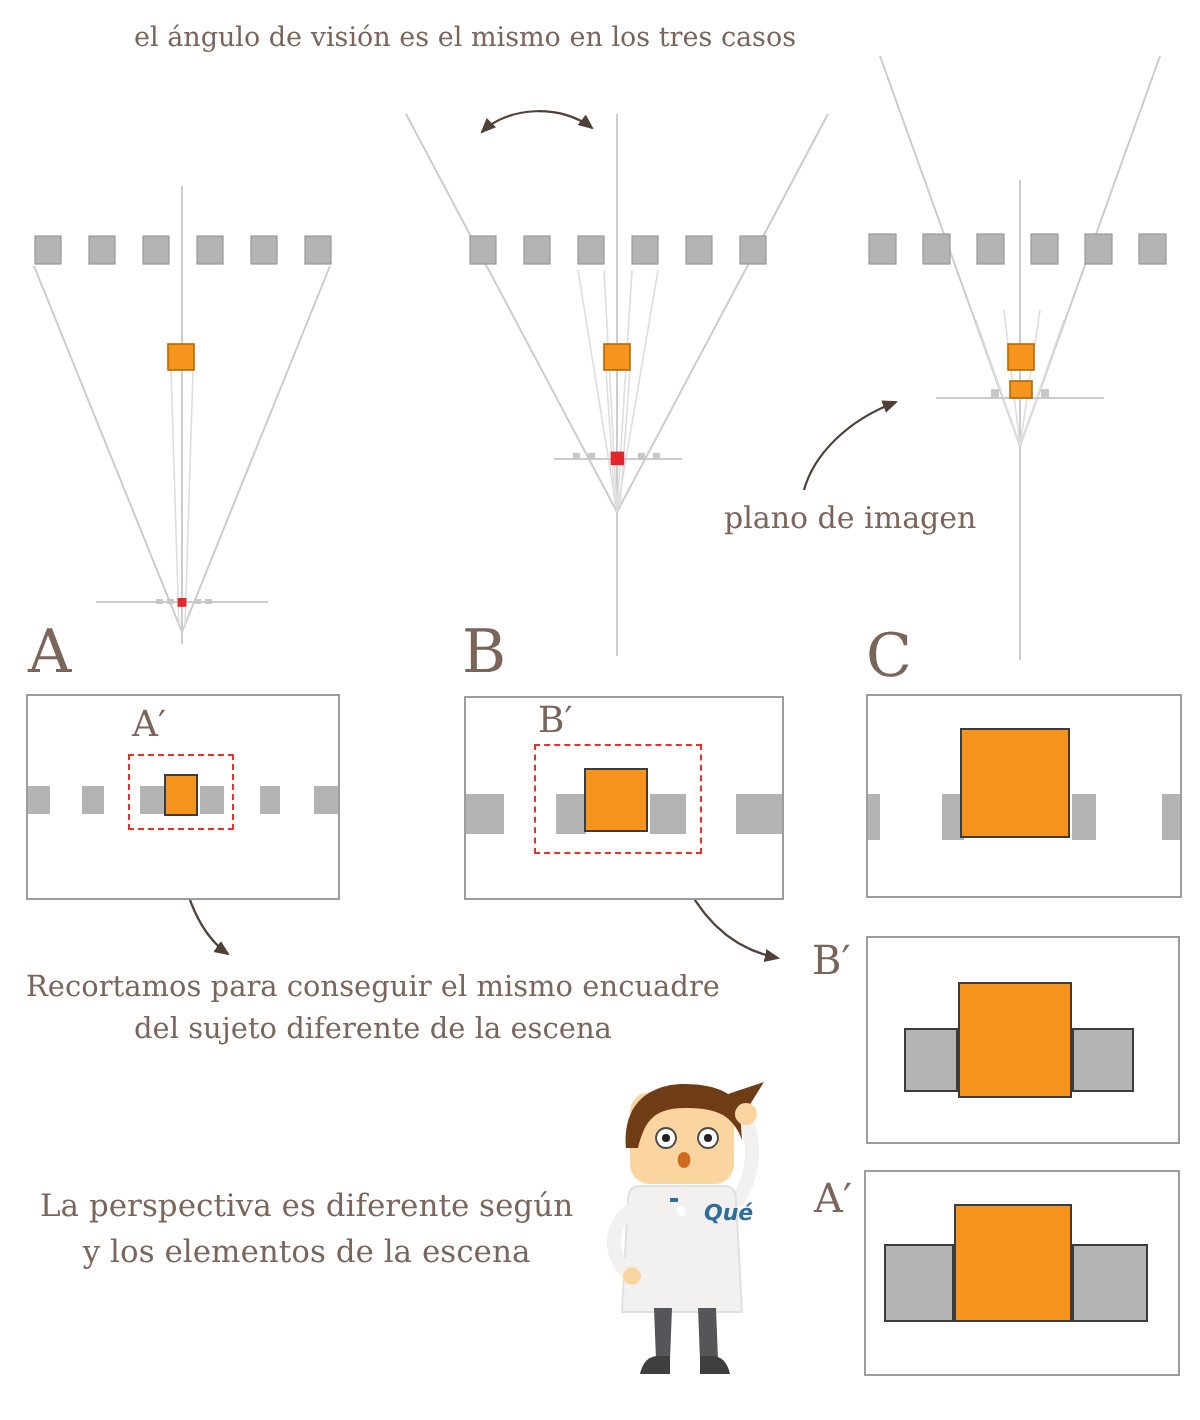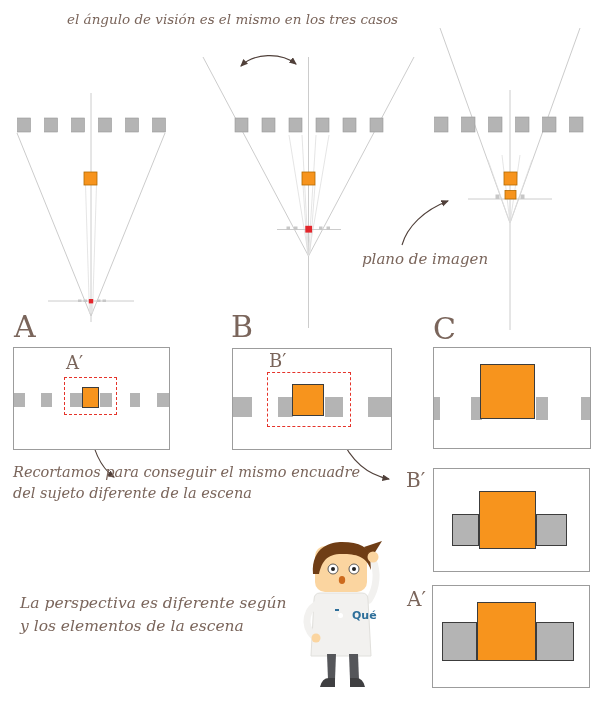--- a/index.html
+++ b/index.html
@@ -1,24 +1,24 @@
 <!DOCTYPE html>
 <html style="--c-orange: #F7941D; --c-gray: #B4B4B4; --c-line: #CCCCCC; --c-red: #E3262C; --c-dashed-red: #E5332A; --c-text: #7A655B; --c-arrow: #50403A; --c-skin: #FBD5A0; --c-hair: #6F3D15; --c-shirt: #F2F1EF; --c-legs: #55565A; --c-shoes: #3F3F41; --c-logo-blue: #2E6F9A;"><head>
 <meta charset="utf-8">
 <style>
   html,body{margin:0;padding:0;}
   body{
     width:600px;height:710px;position:relative;background:#fff;overflow:hidden;
     font-family:"DejaVu Serif","Liberation Serif",serif;
     color:var(--c-text,#7a655b);
   }
-  .note{position:absolute;font-style:italic;white-space:nowrap;color:var(--c-text,#7a655b);}
+  .note{position:absolute;white-space:nowrap;color:var(--c-text,#7a655b);text-align:center;}
   .title-note{left:67px;top:11px;font-size:13.5px;}
   .plane-note{left:362px;top:250px;font-size:15px;}
-  .crop-note{left:13px;top:462px;font-size:14.5px;line-height:21px;}
+  .crop-note{left:13px;top:484px;font-size:14.5px;line-height:21px;}
   .persp-note{left:20px;top:592px;font-size:15.5px;line-height:22.5px;}
   .big-label{position:absolute;font-size:30px;line-height:1;color:var(--c-text,#7a655b);}
   .prime-label{position:absolute;font-size:18px;line-height:1;color:var(--c-text,#7a655b);}
   .prime-label-lg{position:absolute;font-size:20px;line-height:1;color:var(--c-text,#7a655b);}
 
   .frame{position:absolute;background:#fff;border:1px solid #9c9c9c;}
   .block{position:absolute;background:var(--c-gray,#b4b4b4);}
   .block.bordered{border:1px solid #3c3c3c;}
   .subject{position:absolute;background:var(--c-orange,#F7941D);border:1px solid #3c3c3c;}
   .marquee{position:absolute;border:1px dashed var(--c-dashed-red,#e5332a);}
@@ -33,21 +33,21 @@
   .arrow{stroke:var(--c-arrow,#50403a);stroke-width:1.1;fill:none;}
   .ah{fill:var(--c-arrow,#50403a);}
 
   
   .skin{fill:var(--c-skin,#FBD5A0);}
   .hair{fill:var(--c-hair,#6F3D15);}
   .shirt{fill:var(--c-shirt,#F2F1EF);stroke:#e1e0dc;stroke-width:1;}
   .armline{stroke:var(--c-shirt,#F2F1EF);stroke-width:7;fill:none;stroke-linecap:round;}
   .leg{fill:var(--c-legs,#55565A);}
   .shoe{fill:var(--c-shoes,#3F3F41);}
-  .mascot-logo{position:absolute;left:334px;top:601px;width:40px;height:20px;display:flex;align-items:flex-end;gap:18px;}
+  .mascot-logo{position:absolute;left:334px;top:601px;width:40px;height:20px;display:flex;align-items:flex-start;gap:18px;font-style:italic;}
   .cam-icon{width:13px;height:10px;background:var(--c-logo-blue,#2E6F9A);border-radius:2px;position:relative;}
   .cam-icon:before{content:"";position:absolute;left:4px;top:2px;width:5px;height:5px;border-radius:50%;background:#fff;}
   .cam-icon:after{content:"";position:absolute;left:1px;top:-2px;width:4px;height:2px;background:var(--c-logo-blue,#2E6F9A);}
   .logo-text{font-family:"DejaVu Sans","Liberation Sans",sans-serif;font-weight:bold;font-size:11px;color:var(--c-logo-blue,#2E6F9A);line-height:1;}
 </style>
 </head>
 <body>
 
 <svg width="600" height="345" viewBox="0 0 600 345">
 

